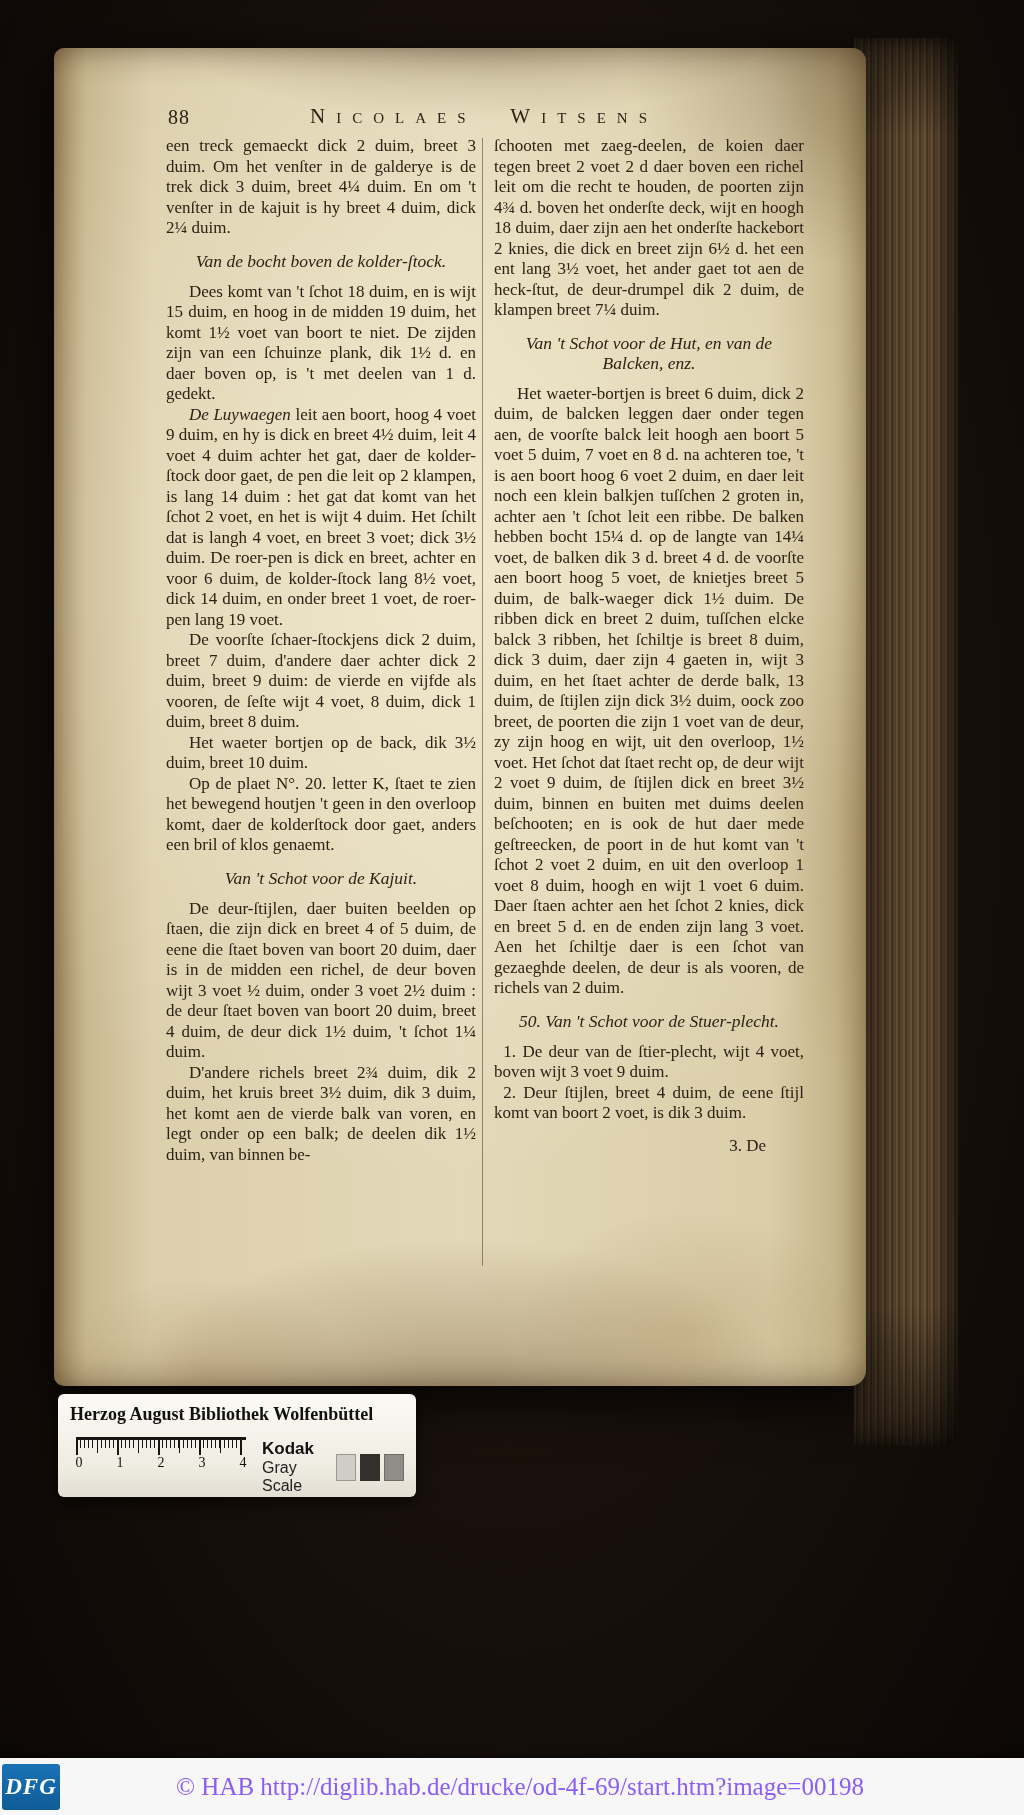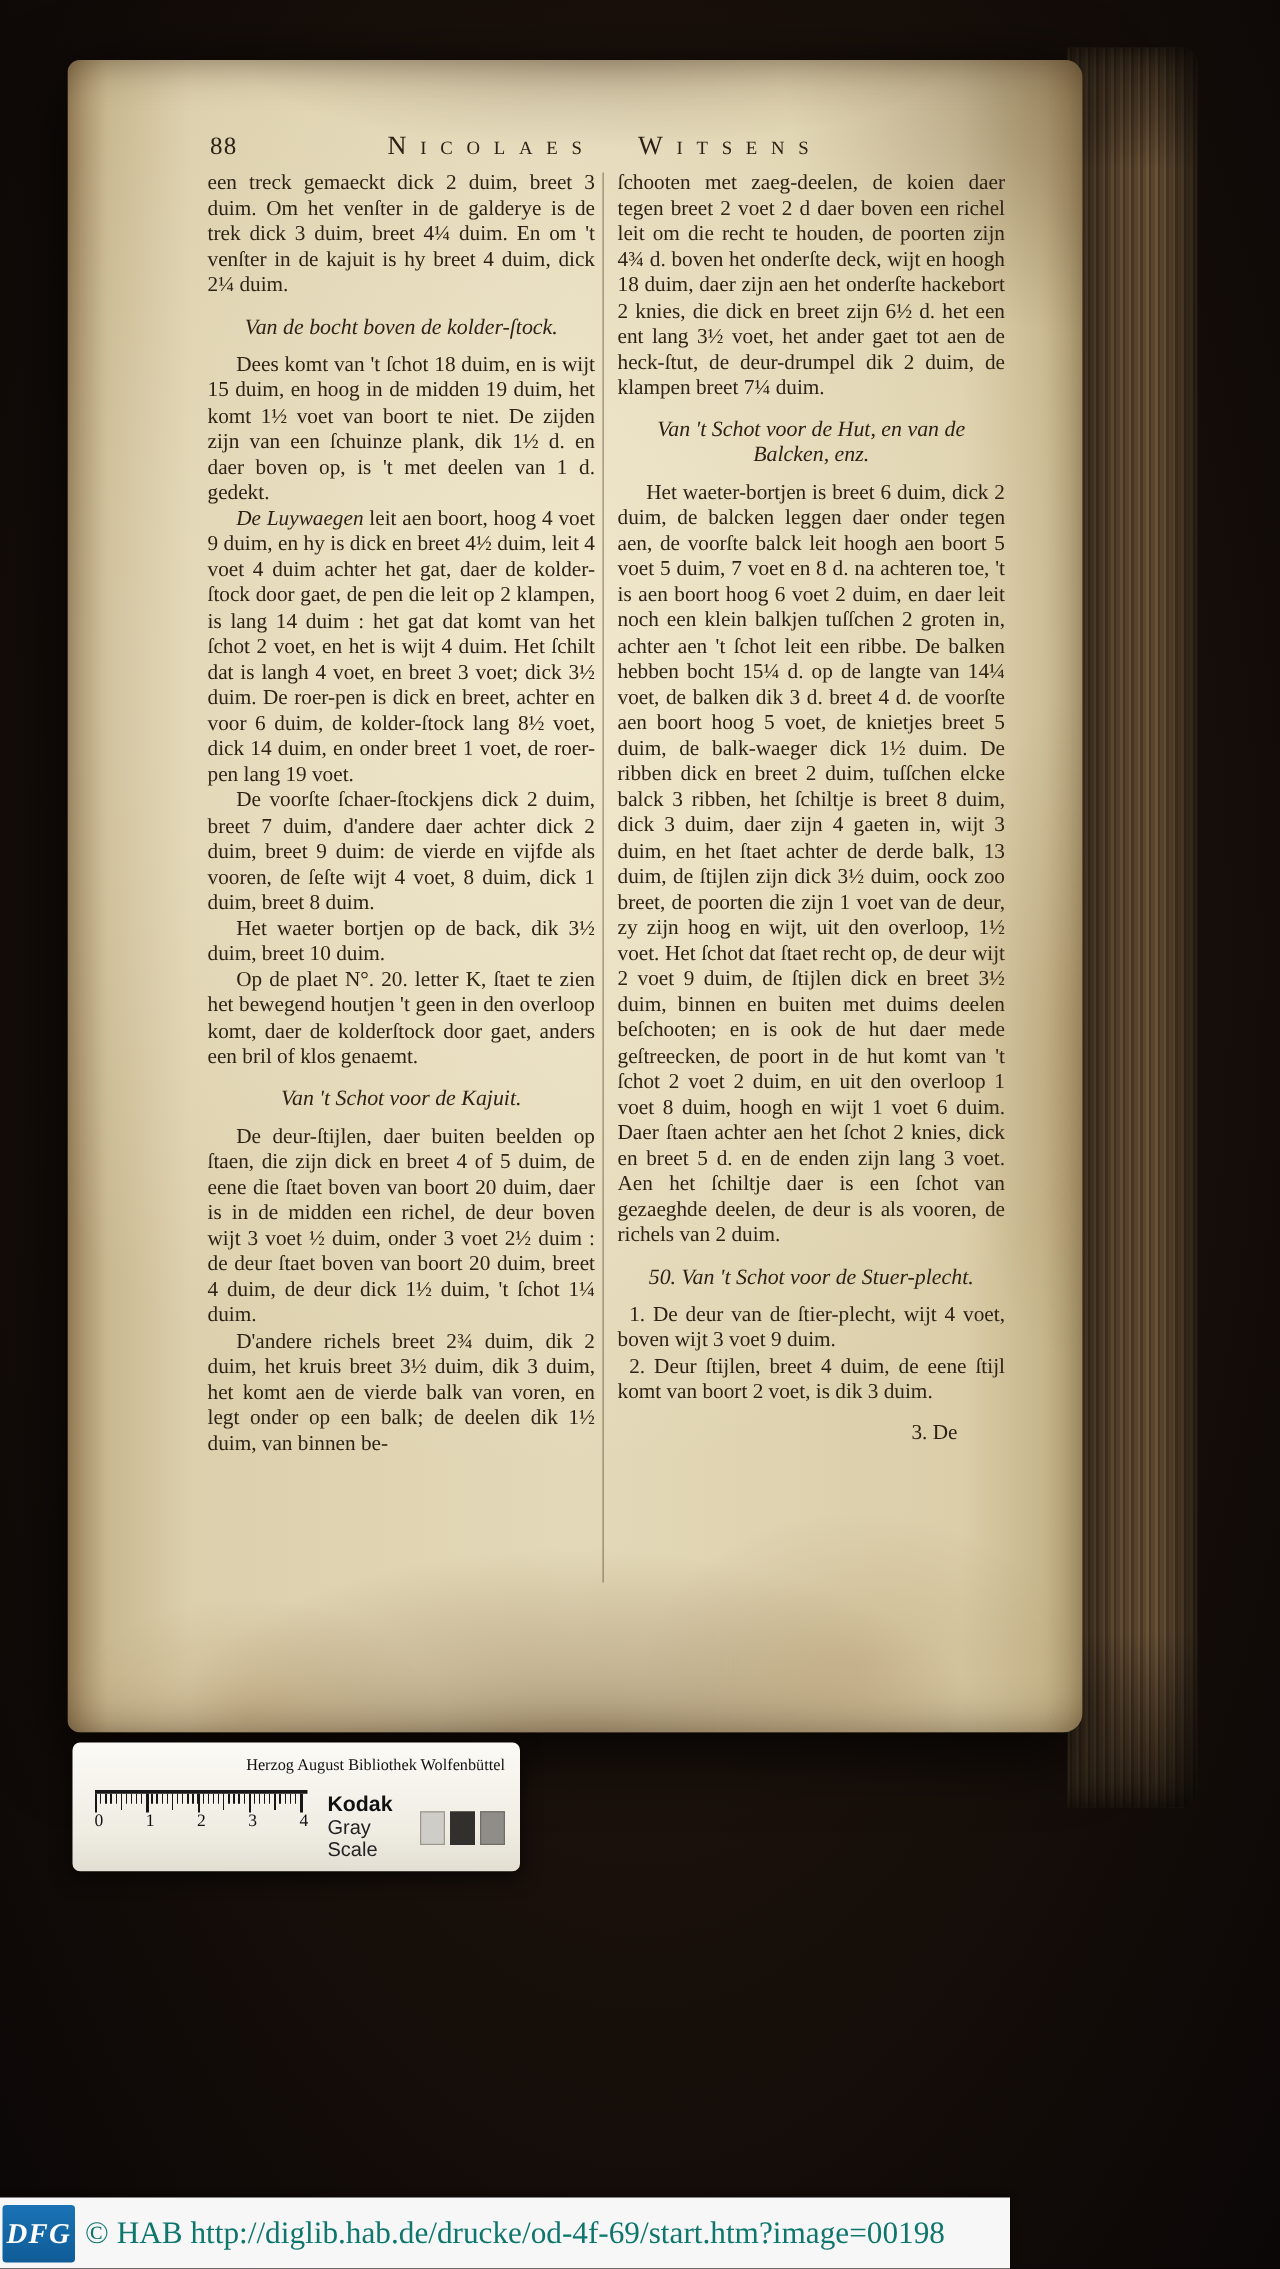--- a/index.html
+++ b/index.html
@@ -57,21 +57,21 @@
     text-align:center; margin:12px 6px 11px;
   }
   .catchword { text-indent:0 !important; text-align:right !important; margin-top:12px !important; padding-right:38px; }
   
   .label-card {
     position:absolute; left:58px; top:1394px; width:358px; height:103px;
     background:linear-gradient(180deg,#fbfaf5 0%,#efece2 70%,#e2ded2 100%);
     border-radius:6px; box-shadow:0 5px 16px rgba(0,0,0,.65);
     padding:10px 12px 6px; color:#111;
   }
-  .label-title { font-weight:normal; font-size:13px; text-align:right; white-space:nowrap; }
+  .label-title { font-weight:bold; font-size:18px; text-align:left; white-space:nowrap; }
   .label-row { display:flex; margin-top:12px; align-items:flex-start; }
   .ruler-wrap { width:186px; margin-left:6px; }
   .ruler {
     width:170px; height:18px; border-top:3px solid #161616;
     background-image:
       repeating-linear-gradient(90deg,#161616 0 1px, transparent 1px 4.1px),
       repeating-linear-gradient(90deg,#161616 0 1px, transparent 1px 20.5px),
       repeating-linear-gradient(90deg,#161616 0 2px, transparent 2px 41px);
     background-size:165px 8px, 165px 13px, 167px 18px;
     background-repeat:no-repeat;
@@ -82,33 +82,33 @@
   .kodak { display:flex; align-items:center; gap:9px; margin-left:10px; margin-top:2px;justify-content:center; }
   .kodak-name { font-weight:bold; font-size:17px; font-family:"Liberation Sans","DejaVu Sans",sans-serif; }
   .kodak-sub { font-size:16px; font-family:"Liberation Sans","DejaVu Sans",sans-serif; color:#222; }
   .patches { display:flex; gap:4px; align-items:center; }
   .patch { width:20px; height:27px; display:inline-block; }
   .patch.p1 { background:#cfcdc7; border:1px solid #9a988f; }
   .patch.p2 { background:#32302c; }
   .patch.p3 { background:#8f8d87; border:1px solid #6f6d66; }
   
   .footer {
-    position:absolute; left:0; bottom:0; width:808px; height:57px;
+    position:absolute; left:0; bottom:0; width:1024px; height:57px;
     background:#f7f7f7; display:flex; align-items:center;
     box-shadow: 0 -2px 6px rgba(0,0,0,.4);
     justify-content: space-between;
   }
   .dfg-logo {
     width:58px; height:46px; margin-left:2px; border-radius:3px;
     background:linear-gradient(180deg,#1a72b5,#0f5c97);
     color:#fff; font-weight:bold; font-style:italic; font-size:23px;
     display:flex; align-items:center; justify-content:center;
     font-family:"Liberation Serif",serif; letter-spacing:1px;
   }
-  .footer-text { flex:1; text-align:center; font-size:25px; color:#0f766e; padding-right:44px; }
+  .footer-text { flex:1; text-align:center; font-size:25px; color:#8b5cf6; padding-right:44px; }
 </style>
 </head>
 <body>
 
 <div class="scan">
 
   <div class="book-edge"></div>
 
   <div class="page">
 

